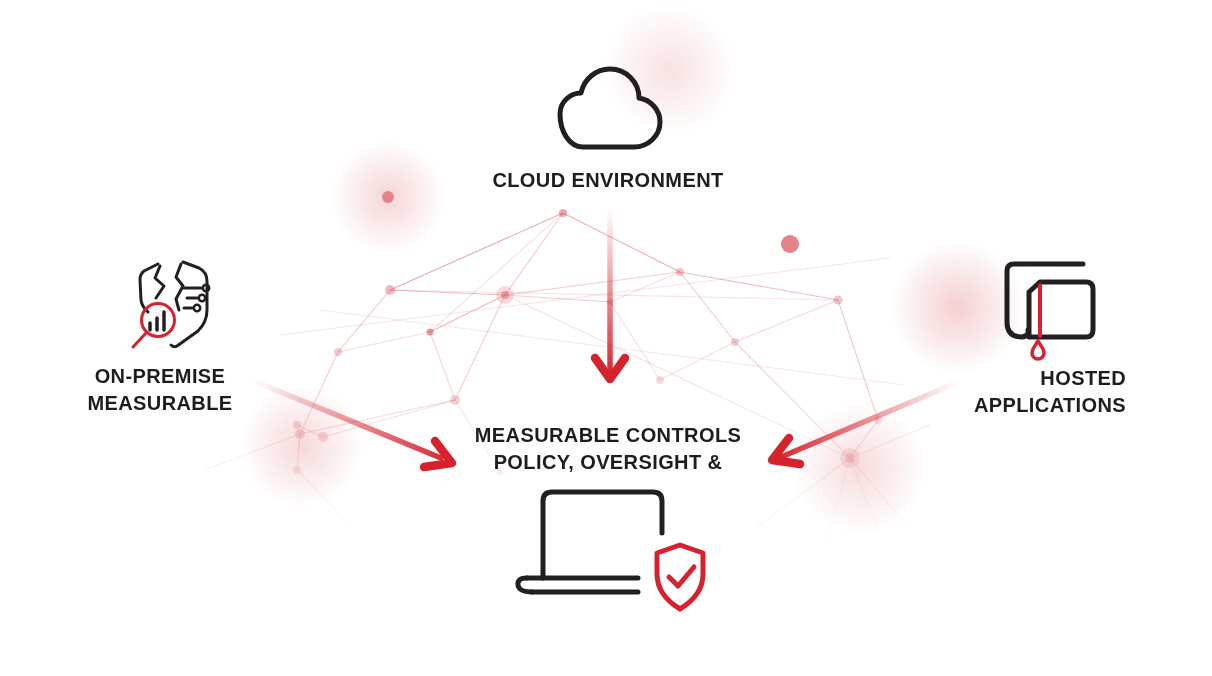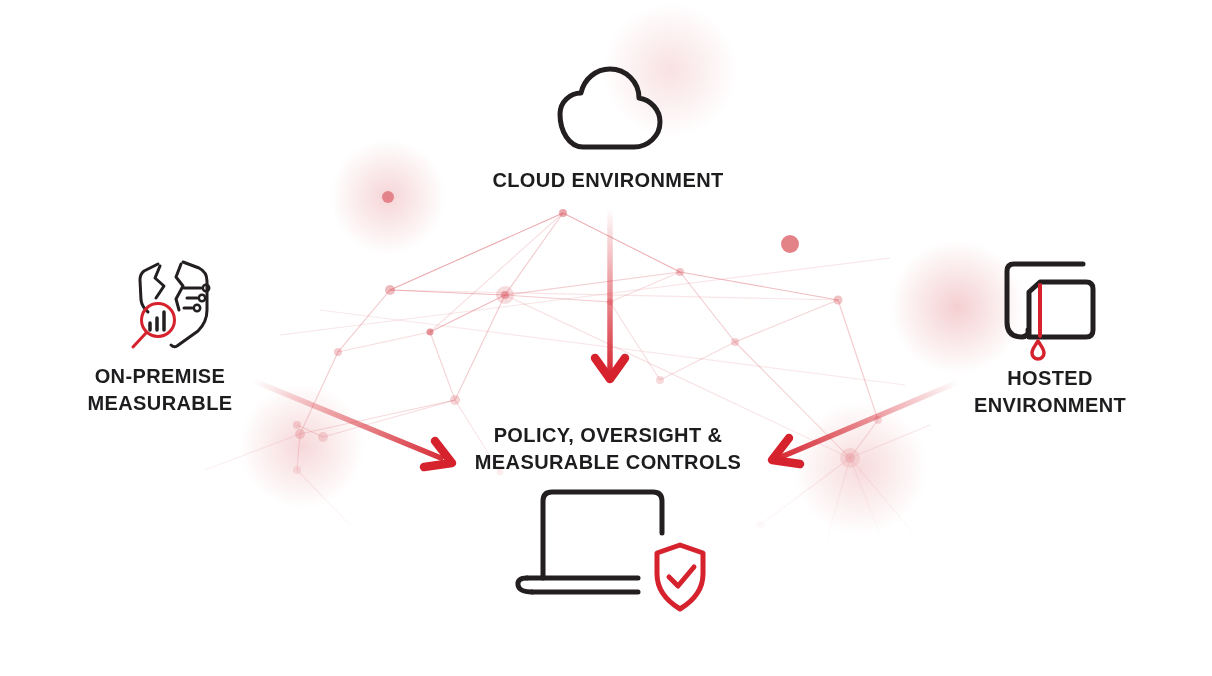--- a/index.html
+++ b/index.html
@@ -191,23 +191,23 @@
     </g>
   </svg>
 
   <div class="label" style="left:608px;top:167px;">CLOUD ENVIRONMENT</div>
 
   <div class="label" style="left:160px;top:363px;">
     <div>ON-PREMISE</div>
     <div>MEASURABLE</div>
   </div>
 
-  <div class="label" style="left:1050px;top:365px;">
+  <div class="label" style="left:1050px;top:365px;text-align:right;">
     <div>HOSTED</div>
-    <div>ENVIRONMENT</div>
+    <div>APPLICATIONS</div>
   </div>
 
   <div class="label" style="left:608px;top:422px;">
+    <div>MEASURABLE CONTROLS</div>
     <div>POLICY, OVERSIGHT &amp;</div>
-    <div>MEASURABLE CONTROLS</div>
   </div>
 
 </div>
 
 </body></html>

